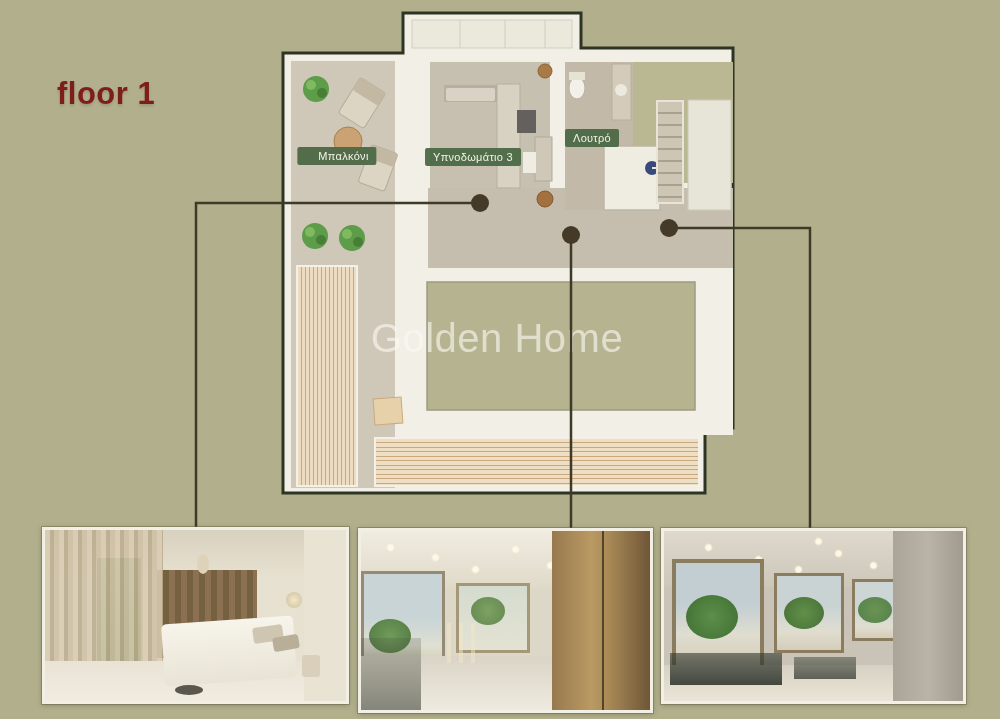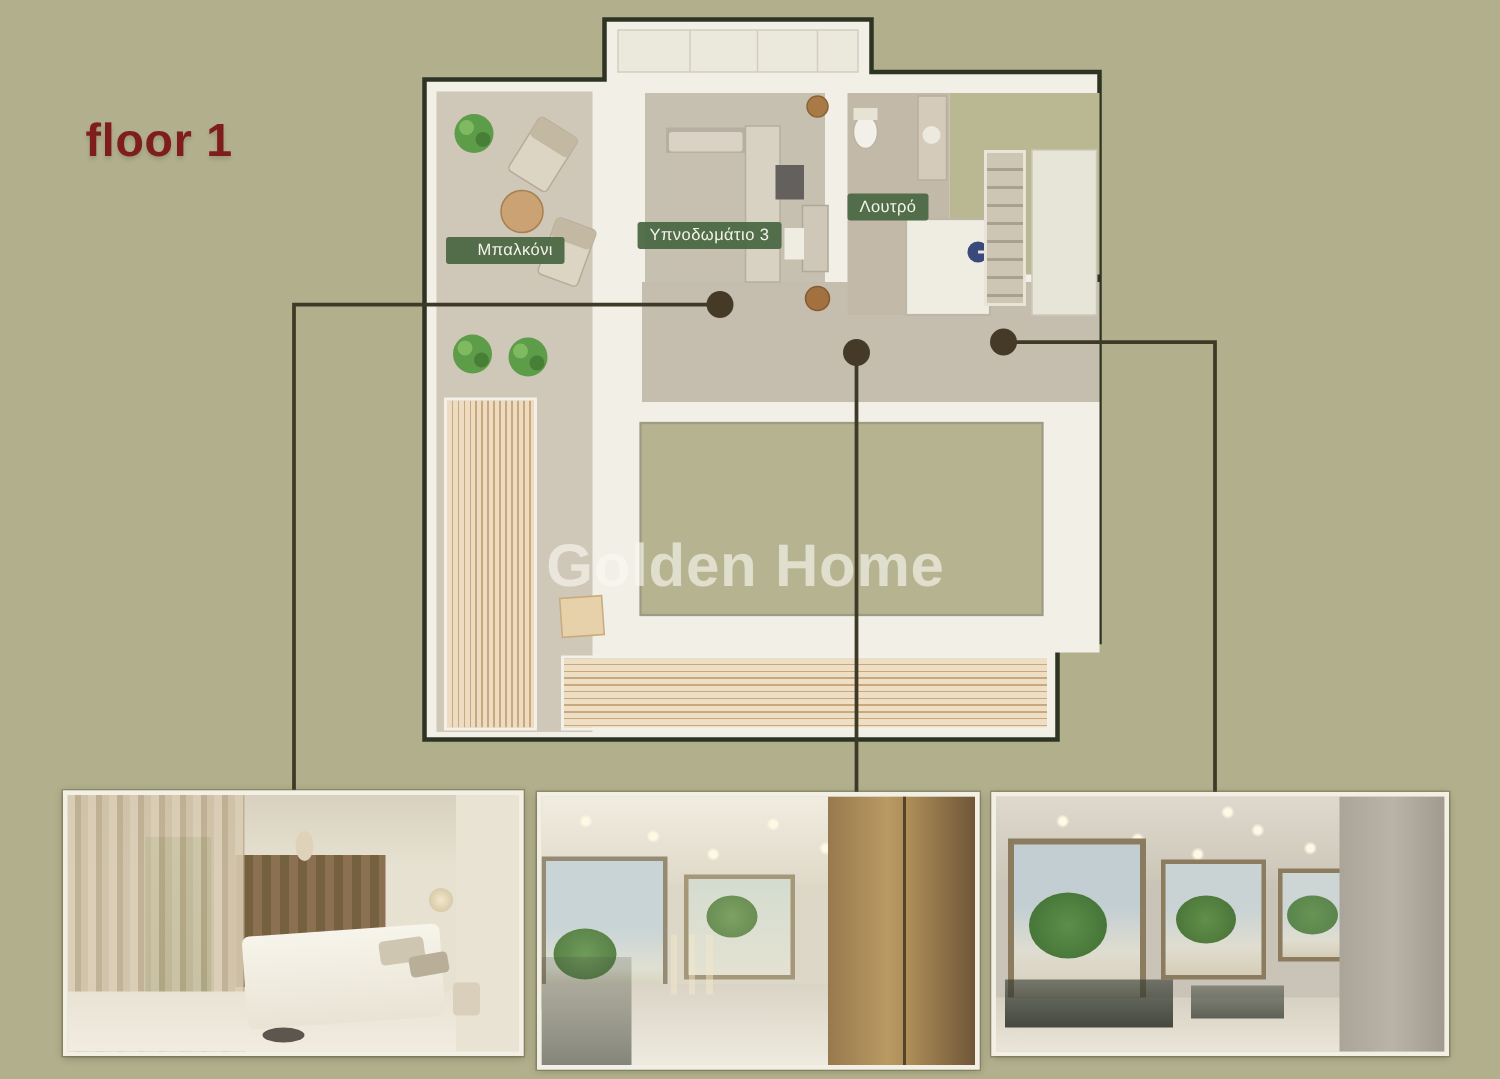--- a/index.html
+++ b/index.html
@@ -13,22 +13,22 @@
   .deck-v{left:296px;top:265px;width:62px;height:222px;
           background:repeating-linear-gradient(to right,#eddcc1 0 3px,#c9a87d 3px 4px);}
   .deck-h{left:374px;top:437px;width:326px;height:50px;
           background:repeating-linear-gradient(to bottom,#eedec4 0 3.5px,#c9a87d 3.5px 4.5px);}
   .stairs{position:absolute;left:656px;top:100px;width:28px;height:104px;z-index:2;
           border:2px solid #e8e5d8;box-sizing:border-box;
           background:repeating-linear-gradient(to bottom,#cdc6b5 0 10px,#a9a18d 10px 12px);}
   .plan-label{position:absolute;transform:translate(-50%,-50%);background:rgba(76,104,69,.95);
           color:#f3f3e9;font-size:11px;padding:3px 8px;border-radius:2px;white-space:nowrap;
           z-index:4;letter-spacing:.3px;}
-  .watermark{position:absolute;left:497px;top:378px;transform:translate(-50%,-50%);
-          font-size:40px;font-weight:700;color:rgba(250,248,240,.62);letter-spacing:.5px;
+  .watermark{position:absolute;left:497px;top:338px;transform:translate(-50%,-50%);
+          font-size:40px;font-weight:400;color:rgba(250,248,240,.62);letter-spacing:.5px;
           z-index:5;white-space:nowrap;}
   .thumb{position:absolute;z-index:8;border:3px solid #f2f0e5;box-sizing:border-box;
          overflow:hidden;background:#e7e1d2;
          box-shadow:0 1px 5px rgba(50,50,30,.35),0 0 0 1px rgba(110,108,82,.45);}
   .thumb *{position:absolute;}
   .t1{left:42px;top:527px;width:307px;height:177px;}
   .t2{left:358px;top:528px;width:295px;height:185px;}
   .t3{left:661px;top:528px;width:305px;height:176px;}
   
   .t1-ceiling{left:0;top:0;width:100%;height:48px;background:linear-gradient(180deg,#d8d1bf,#e7e1d1);}
@@ -161,21 +161,21 @@
         <circle cx="347" cy="234" r="5" fill="#7fba60"></circle>
         <circle cx="358" cy="242" r="5" fill="#477f36"></circle>
     </g>
     <rect x="374" y="398" width="28" height="26" fill="#e6d1ab" stroke="#c9ab7c" transform="rotate(-4 388 411)"></rect>
   </svg>
 
   <div class="deck deck-v"></div>
   <div class="deck deck-h"></div>
   <div class="stairs"></div>
 
-  <div class="plan-label" style="left:337px;top:167px;padding-left:21px;">Μπαλκόνι</div>
+  <div class="plan-label" style="left:337px;top:156px;padding-left:21px;">Μπαλκόνι</div>
   <div class="plan-label" style="left:473px;top:157px;">Υπνοδωμάτιο 3</div>
   <div class="plan-label" style="left:592px;top:138px;">Λουτρό</div>
 
   <div class="watermark">Golden Home</div>
 
   <svg class="connector-svg" width="1000" height="719" viewBox="0 0 1000 719">
     <polyline points="480,203 196,203 196,527" fill="none" stroke="#3e3a28" stroke-width="2.5"></polyline>
     <line x1="571" y1="235" x2="571" y2="528" stroke="#3e3a28" stroke-width="2.5"></line>
     <polyline points="669,228 810,228 810,530" fill="none" stroke="#3e3a28" stroke-width="2.5"></polyline>
     <circle cx="480" cy="203" r="9" fill="#453a28"></circle>

